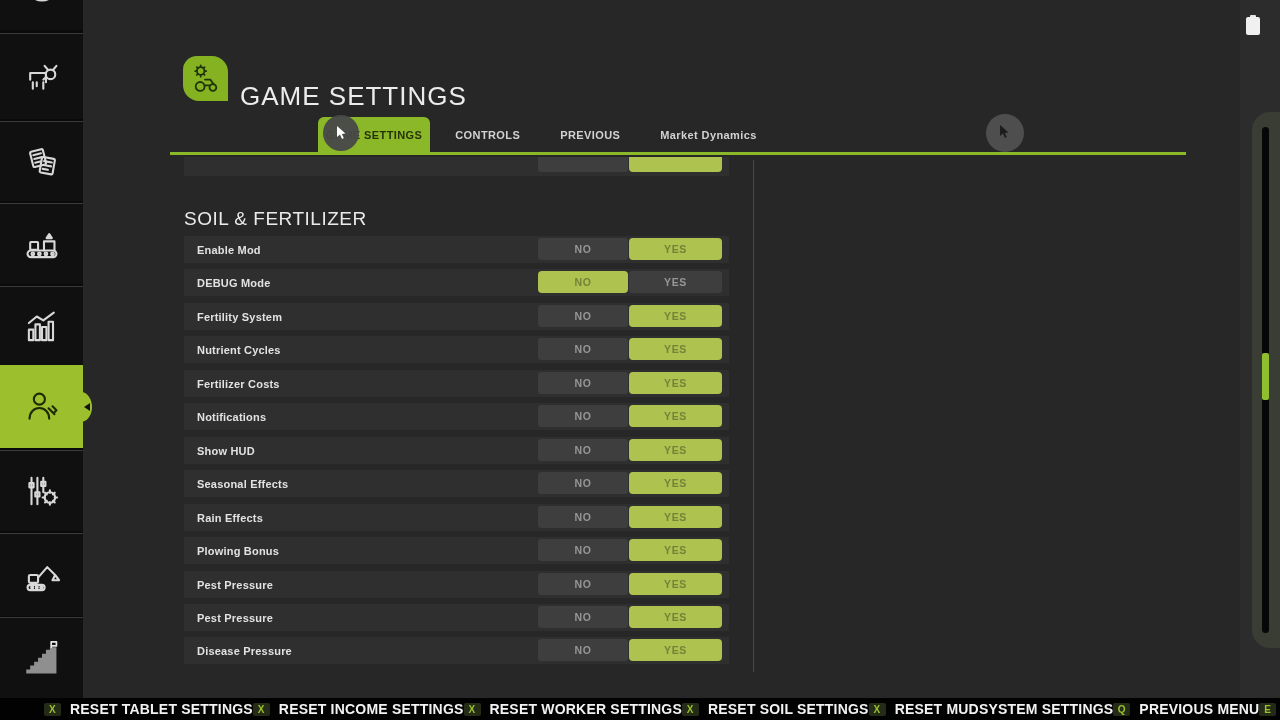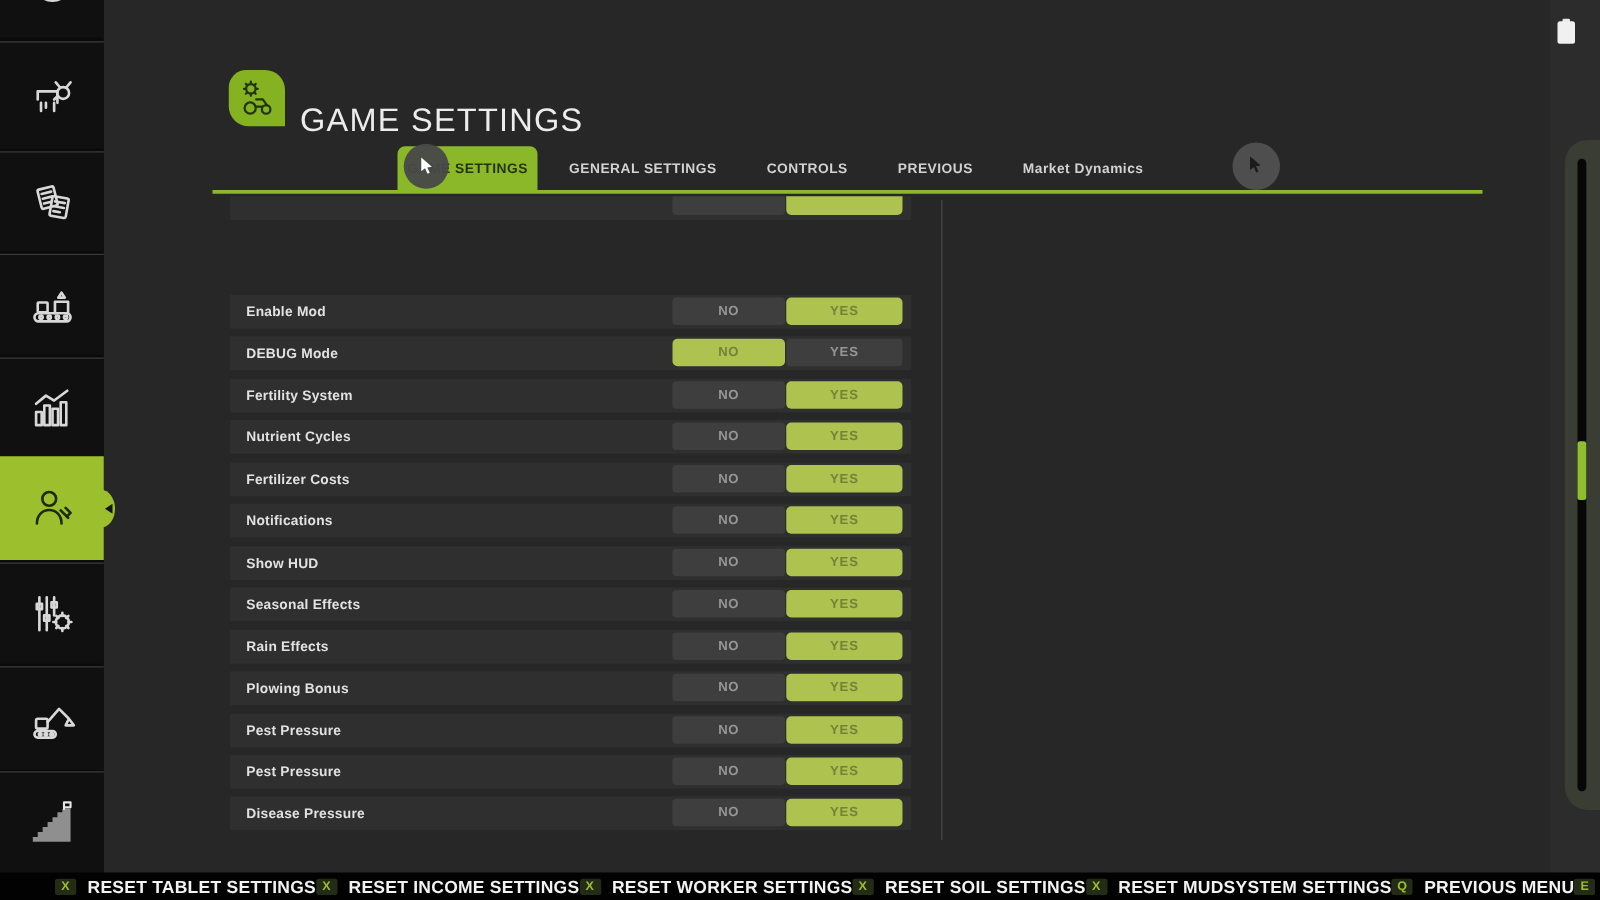--- a/index.html
+++ b/index.html
@@ -176,33 +176,33 @@
   </div>
   <h1 class="page-title">GAME SETTINGS</h1>
 
   <div class="battery">
     <div class="cap"></div>
       <div class="body"></div>
   </div>
 
   <div class="tab-bar" id="tabBar">
       <div class="tab active">GAME SETTINGS</div>
-      <div class="tab">GENERAL SETTINGS</div>
       <div class="tab">CONTROLS</div>
       <div class="tab">PREVIOUS</div>
       <div class="tab">Market Dynamics</div>
     </div>
   <div class="tab-underline"></div>
 
   <div class="partial-row">
     <div class="toggle">
       <div class="tbtn no">NO</div>
       <div class="tbtn yes sel">YES</div>
     </div>
   </div>
+  <h2 class="section-title">SOIL &amp; FERTILIZER</h2>
   <div id="rows">
       <div class="row" style="top: 236px;">
         <span class="lbl">Enable Mod</span>
         <div class="toggle">
           <div class="tbtn no">NO</div>
           <div class="tbtn yes sel">YES</div>
         </div>
       </div>
       <div class="row" style="top: 269px;">
         <span class="lbl">DEBUG Mode</span>

